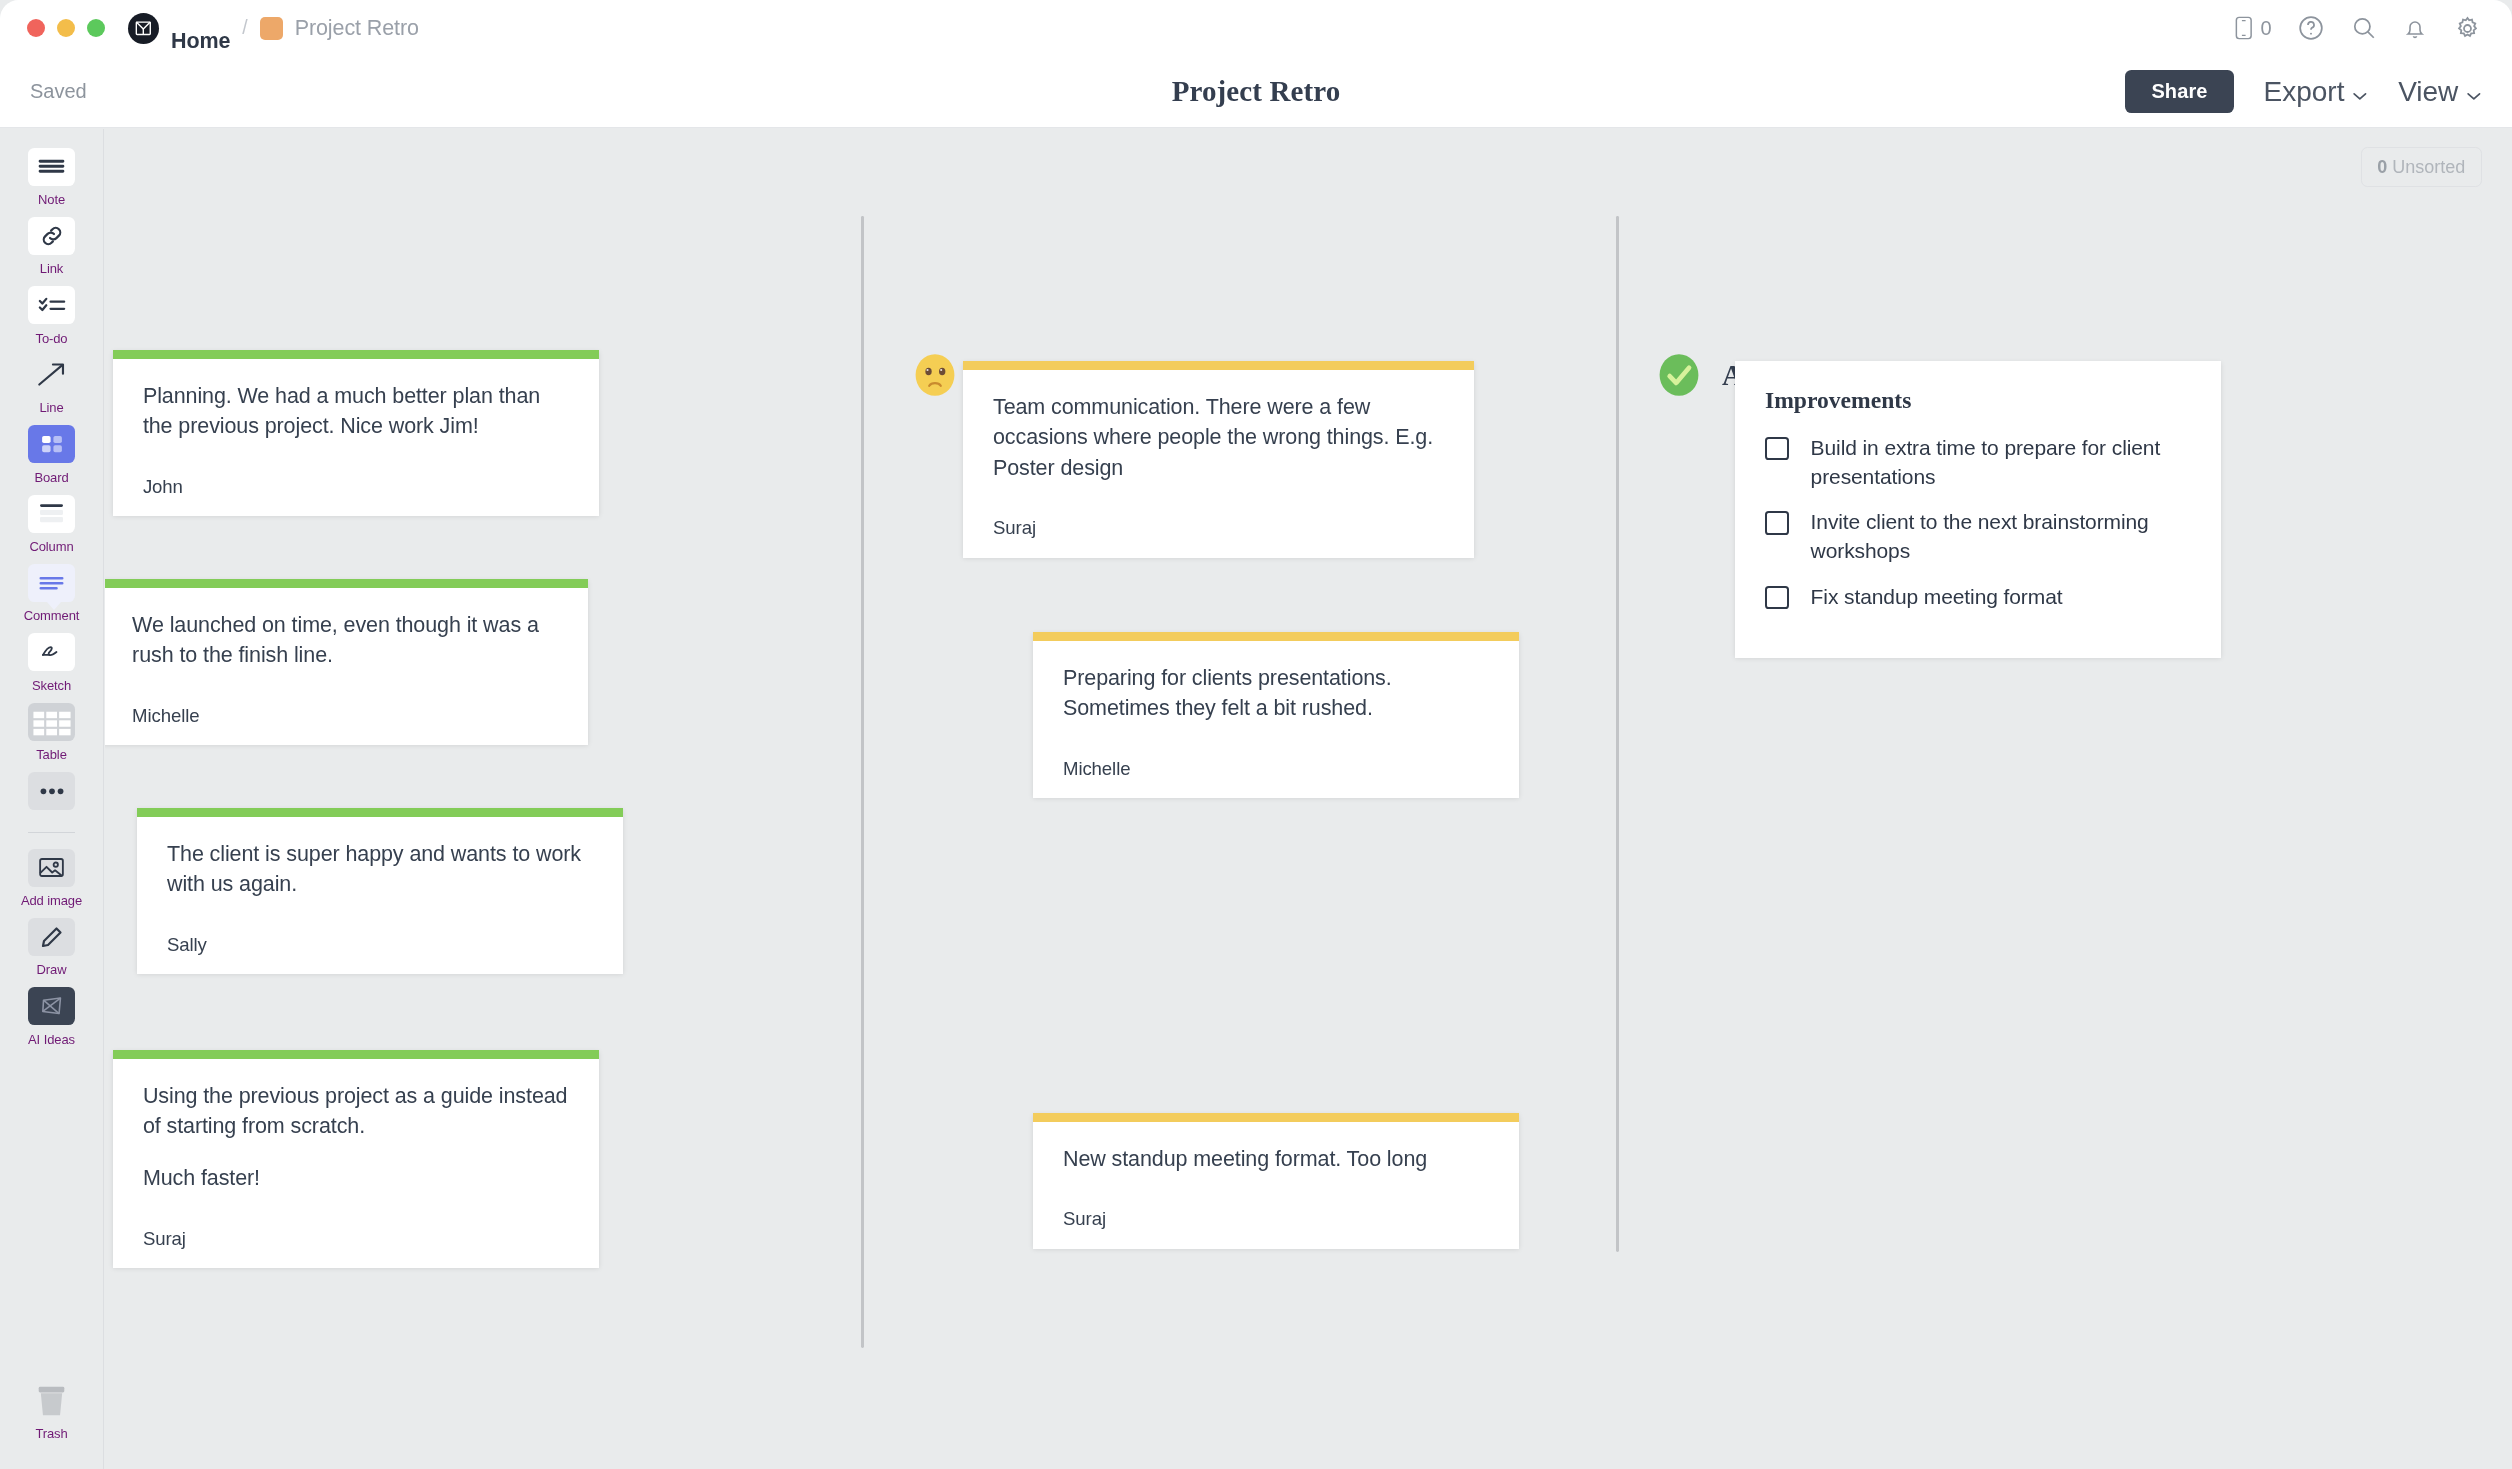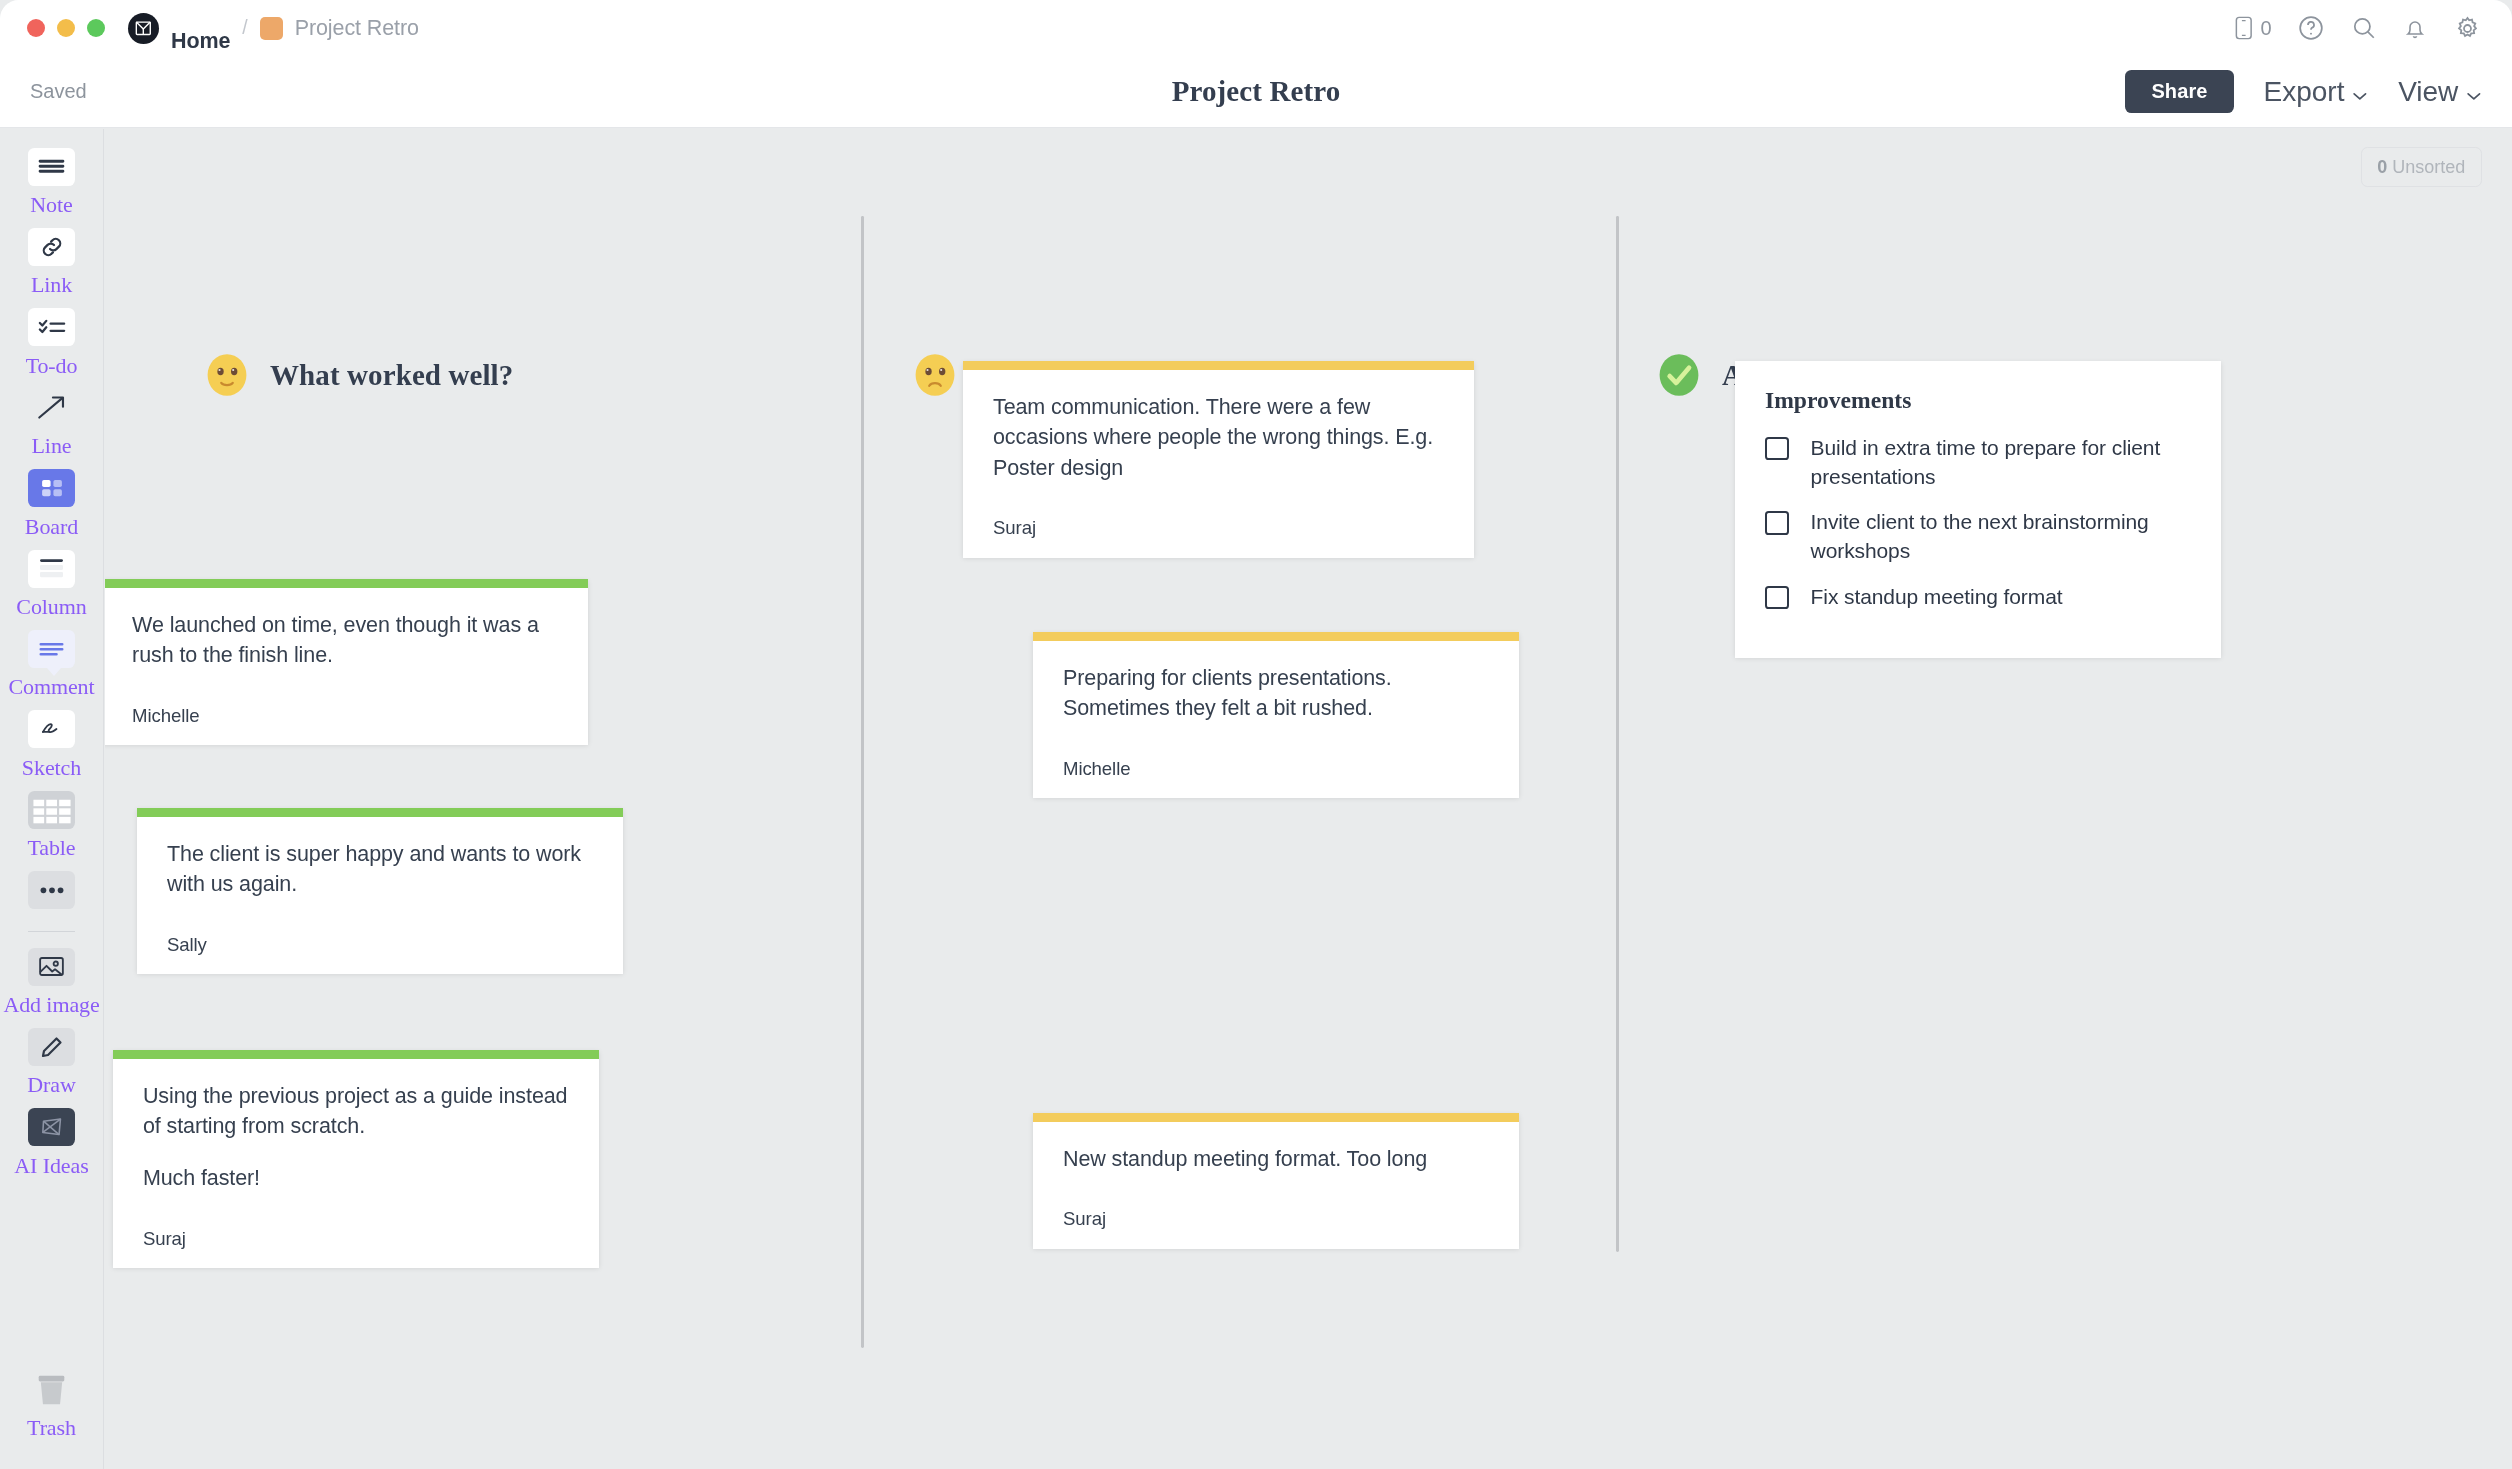--- a/index.html
+++ b/index.html
@@ -123,21 +123,21 @@
     border-radius: 6.4px;
     display: flex; align-items: center; justify-content: center;
     background: #ffffff;
   }
   .tool-ico.plain { background: transparent; }
   .tool-ico.active { background: #6878e8; }
   .tool-ico.soft { background: #eef0fb; }
   .tool-ico.grey { background: #dcdee1; }
   .tool-ico.dark { background: #3b4453; }
   .tool-lbl {
-    font-size: 22px; color: #8b5cf6; margin-top: 6.4px; letter-spacing: -0.1px; font-family: Liberation Serif, serif;
+    font-size: 13px; color: #701a75; margin-top: 6.4px; letter-spacing: -0.1px;
   }
   .tool-div {
     width: 47px; height: 1.4px; background: #d2d5d9; margin: 11.4px 0 15.7px 0;
   }
   .tool.trash { margin-top: auto; margin-bottom: 29px; }
 
   
   .canvas {
     position: absolute;
     top: 129px; left: 105px;
@@ -512,20 +512,27 @@
     </div>
 
     <div class="col-head ch3">
       <svg class="emoji" viewBox="0 0 64 64">
         <ellipse cx="32" cy="32" rx="27" ry="29" fill="#6bbd5b"></ellipse>
         <path d="M19 33.5 L28 43 L46 22" stroke="#d7f29b" stroke-width="6.5" fill="none" stroke-linecap="round" stroke-linejoin="round"></path>
       </svg>
       <span class="ttl">Actions</span>
     </div>
 
+    <div class="card" style="left:7.9px; top:221px; width:486px;">
+      <div class="bar" style="background:#83cc58;"></div>
+      <div class="body">
+        <div class="txt">Planning. We had a much better plan than the previous project. Nice work Jim!</div>
+        <div class="who">John</div>
+      </div>
+    </div>
 
     <div class="card" style="left:-2.9px; top:450px; width:486px;">
       <div class="bar" style="background:#83cc58;"></div>
       <div class="body">
         <div class="txt">We launched on time, even though it was a rush to the finish line.</div>
         <div class="who">Michelle</div>
       </div>
     </div>
 
     <div class="card" style="left:32px; top:679px; width:486px;">

